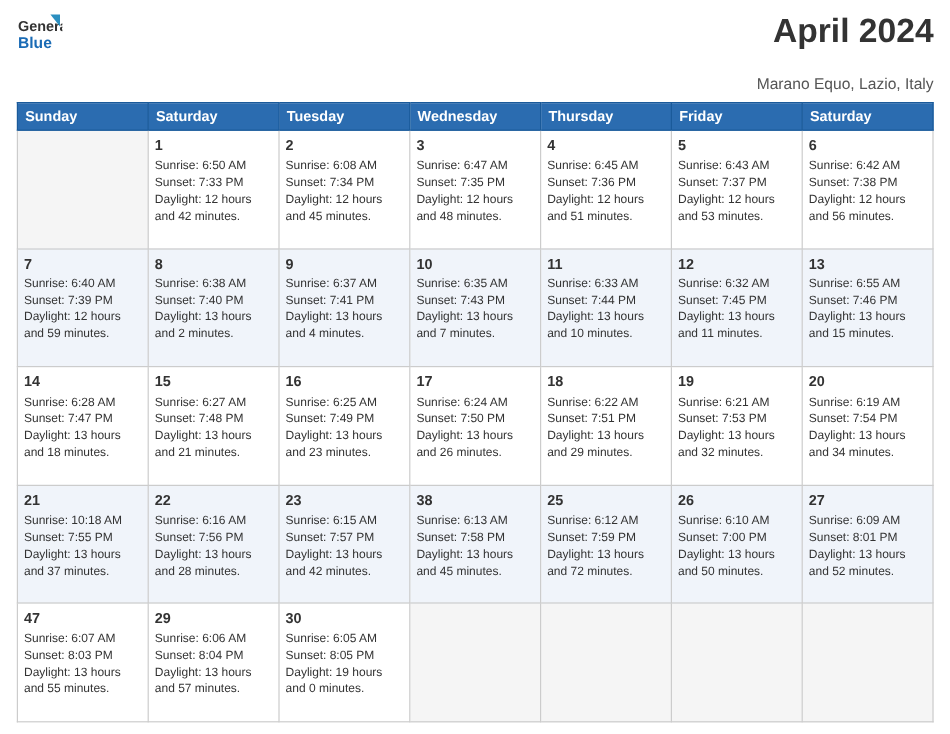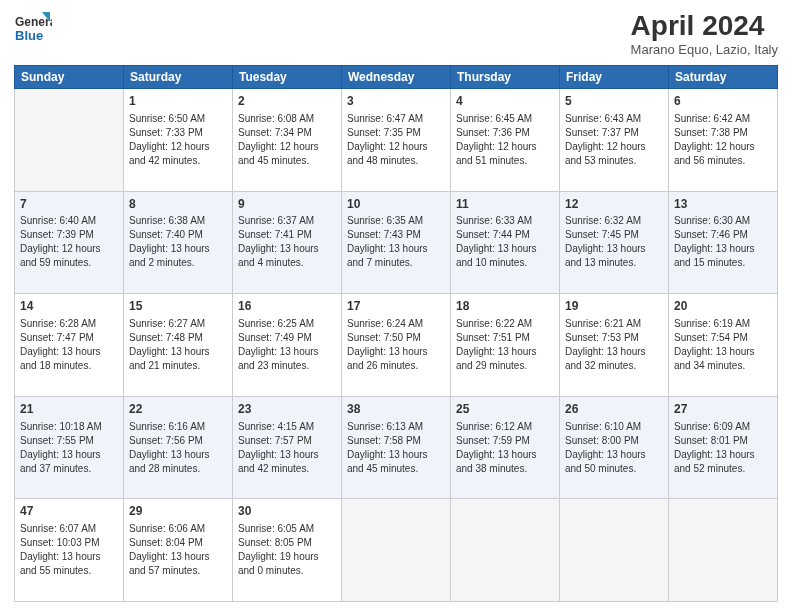--- a/index.html
+++ b/index.html
@@ -23,29 +23,31 @@
       justify-content: space-between;
       align-items: flex-start;
       margin-bottom: 8px;
     }
     .logo {
       display: flex;
       align-items: center;
       gap: 4px;
     }
     .title-block {
+      text-align: right;
     }
     .main-title {
       font-size: 28px;
       font-weight: bold;
       color: #333;
     }
     .subtitle {
       font-size: 13px;
       color: #555;
+      margin-top: 20px;
     }
     .calendar {
       flex: 1;
       border: 1px solid #ccc;
       border-collapse: collapse;
       width: 100%;
       table-layout: fixed;
     }
     .calendar th {
       background-color: #2b6cb0;
@@ -194,25 +196,25 @@
             <div class="day-info">Sunrise: 6:33 AM</div>
             <div class="day-info">Sunset: 7:44 PM</div>
             <div class="day-info">Daylight: 13 hours</div>
             <div class="day-info">and 10 minutes.</div>
           </td>
           <td>
             <span class="day-num">12</span>
             <div class="day-info">Sunrise: 6:32 AM</div>
             <div class="day-info">Sunset: 7:45 PM</div>
             <div class="day-info">Daylight: 13 hours</div>
-            <div class="day-info">and 13 minutes.</div>
+            <div class="day-info">and 11 minutes.</div>
           </td>
           <td>
             <span class="day-num">13</span>
-            <div class="day-info">Sunrise: 6:30 AM</div>
+            <div class="day-info">Sunrise: 6:55 AM</div>
             <div class="day-info">Sunset: 7:46 PM</div>
             <div class="day-info">Daylight: 13 hours</div>
             <div class="day-info">and 15 minutes.</div>
           </td>
         </tr>
         <tr>
           <td>
             <span class="day-num">14</span>
             <div class="day-info">Sunrise: 6:28 AM</div>
             <div class="day-info">Sunset: 7:47 PM</div>
@@ -272,59 +274,59 @@
           </td>
           <td>
             <span class="day-num">22</span>
             <div class="day-info">Sunrise: 6:16 AM</div>
             <div class="day-info">Sunset: 7:56 PM</div>
             <div class="day-info">Daylight: 13 hours</div>
             <div class="day-info">and 28 minutes.</div>
           </td>
           <td>
             <span class="day-num">23</span>
-            <div class="day-info">Sunrise: 4:15 AM</div>
+            <div class="day-info">Sunrise: 6:15 AM</div>
             <div class="day-info">Sunset: 7:57 PM</div>
             <div class="day-info">Daylight: 13 hours</div>
             <div class="day-info">and 42 minutes.</div>
           </td>
           <td>
             <span class="day-num">38</span>
             <div class="day-info">Sunrise: 6:13 AM</div>
             <div class="day-info">Sunset: 7:58 PM</div>
             <div class="day-info">Daylight: 13 hours</div>
             <div class="day-info">and 45 minutes.</div>
           </td>
           <td>
             <span class="day-num">25</span>
             <div class="day-info">Sunrise: 6:12 AM</div>
             <div class="day-info">Sunset: 7:59 PM</div>
             <div class="day-info">Daylight: 13 hours</div>
-            <div class="day-info">and 38 minutes.</div>
+            <div class="day-info">and 72 minutes.</div>
           </td>
           <td>
             <span class="day-num">26</span>
             <div class="day-info">Sunrise: 6:10 AM</div>
-            <div class="day-info">Sunset: 8:00 PM</div>
+            <div class="day-info">Sunset: 7:00 PM</div>
             <div class="day-info">Daylight: 13 hours</div>
             <div class="day-info">and 50 minutes.</div>
           </td>
           <td>
             <span class="day-num">27</span>
             <div class="day-info">Sunrise: 6:09 AM</div>
             <div class="day-info">Sunset: 8:01 PM</div>
             <div class="day-info">Daylight: 13 hours</div>
             <div class="day-info">and 52 minutes.</div>
           </td>
         </tr>
         <tr>
           <td>
             <span class="day-num">47</span>
             <div class="day-info">Sunrise: 6:07 AM</div>
-            <div class="day-info">Sunset: 10:03 PM</div>
+            <div class="day-info">Sunset: 8:03 PM</div>
             <div class="day-info">Daylight: 13 hours</div>
             <div class="day-info">and 55 minutes.</div>
           </td>
           <td>
             <span class="day-num">29</span>
             <div class="day-info">Sunrise: 6:06 AM</div>
             <div class="day-info">Sunset: 8:04 PM</div>
             <div class="day-info">Daylight: 13 hours</div>
             <div class="day-info">and 57 minutes.</div>
           </td>

